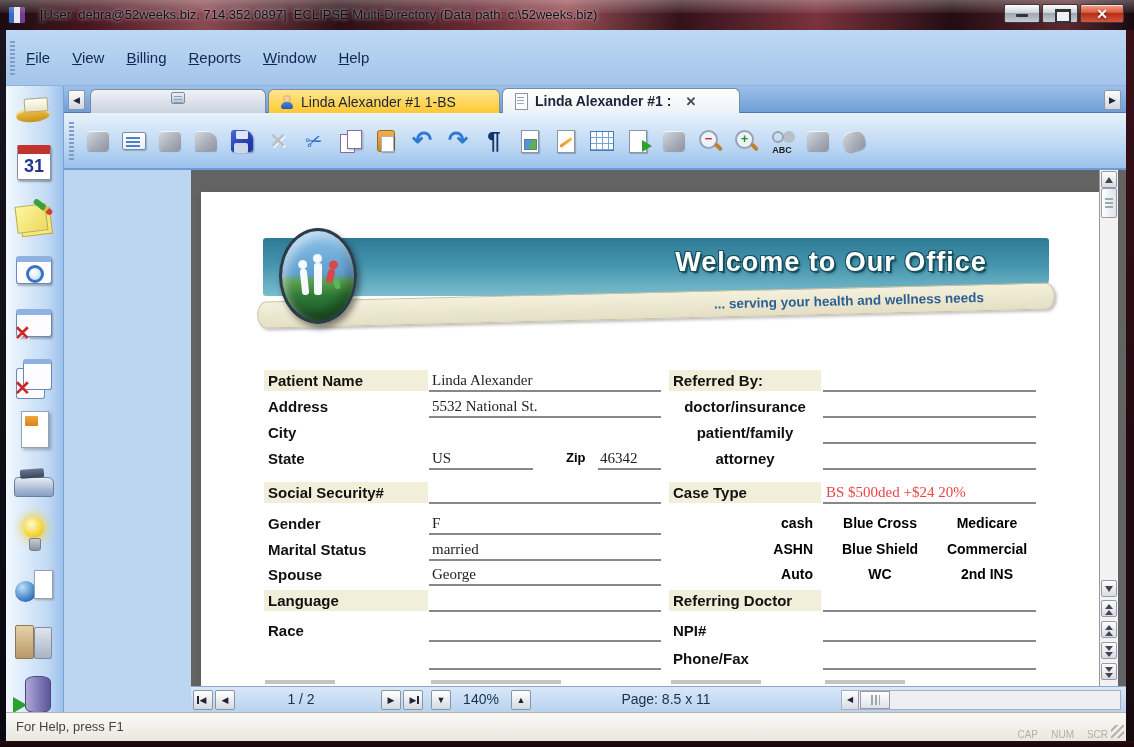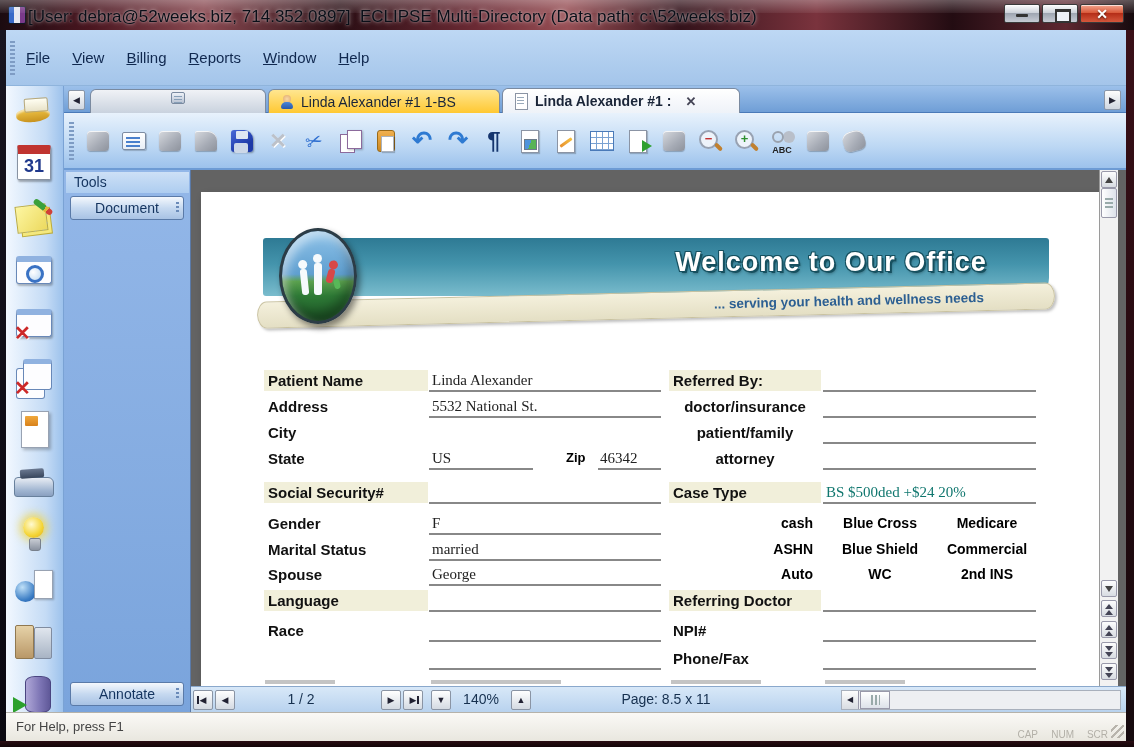--- a/index.html
+++ b/index.html
@@ -5,21 +5,21 @@
   html,body{margin:0;padding:0;background:#333;}
   *{box-sizing:border-box;}
   #window{position:relative;width:1134px;height:747px;background:#0c0c12;font-family:"Liberation Sans",sans-serif;overflow:hidden;}
 
   
   .titlebar{position:absolute;left:0;top:0;width:1134px;height:30px;
     background:linear-gradient(90deg,#1b0b10 0%,#4a1620 8%,#8a4a52 18%,#2a0e14 30%,#6b2a34 42%,#974f55 50%,#33121a 60%,#7a333d 72%,#230c12 84%,#5d2730 94%,#160a0e 100%);}
   .titlebar::after{content:"";position:absolute;left:0;right:0;top:0;height:13px;background:linear-gradient(rgba(255,255,255,.30),rgba(255,255,255,.06));pointer-events:none;}
   .appicon{position:absolute;left:8px;top:6px;width:18px;height:18px;border:1px solid #101826;border-radius:2px;
     background:linear-gradient(90deg,#3a6ac8 33%,#e8e8f0 33% 66%,#7a3a8a 66%),linear-gradient(#88a,#446);}
-  .wtitle{position:absolute;left:20px;top:7px;font-size:17px;color:#0a0f18;white-space:pre;z-index:2;
+  .wtitle{position:absolute;left:32px;top:7px;font-size:13px;color:#0a0f18;white-space:pre;z-index:2;
     text-shadow:0 0 5px rgba(255,255,255,.6),0 0 2px rgba(255,255,255,.45);padding-left:8px;}
   .winbtns{position:absolute;right:10px;top:4px;z-index:3;display:flex;gap:2px;}
   .wbtn{width:36px;height:19px;border:1px solid #3a3a3a;border-radius:2px;position:relative;box-shadow:inset 0 1px 0 rgba(255,255,255,.65);}
   .wb-min,.wb-max{background:linear-gradient(#fdfdfd,#cdd2da 45%,#9fa6b2 50%,#c6cbd4);}
   .wb-close{width:44px;background:linear-gradient(#f2a48e,#d95b3c 45%,#b52e18 50%,#d4573c);}
   .wb-min::before{content:"";position:absolute;left:11px;right:11px;bottom:5px;height:3px;background:#333;border-radius:1px;}
   .wb-max::before{content:"";position:absolute;left:12px;top:4px;width:12px;height:9px;border:2px solid #333;border-top-width:3px;background:#eef2f8;}
   .wb-close::before{content:"✕";position:absolute;inset:0;color:#fff;font-weight:bold;font-size:14px;line-height:18px;text-align:center;text-shadow:0 1px 2px rgba(0,0,0,.6);}
   .frame-l{position:absolute;left:0;top:30px;width:6px;height:711px;background:linear-gradient(180deg,#181520,#0a0810);}
   .frame-r{position:absolute;right:0;top:30px;width:8px;height:711px;background:linear-gradient(180deg,#3a1018,#22090f 60%,#160a0e);}
@@ -147,21 +147,21 @@
   .r0{top:178px}.r1{top:204px}.r2{top:230px}.r3{top:256px}.r4{top:290px}.r5{top:321px}.r6{top:347px}.r7{top:372px}.r8{top:398px}.r9{top:428px}.r10{top:456px}
   .fl{position:absolute;left:63px;width:164px;font-weight:bold;font-size:15px;color:#111;padding:2px 4px;}
   .hl{background:#f1efda;}
   .fv{position:absolute;left:228px;width:232px;height:22px;border-bottom:2px solid #888;font-family:"Liberation Serif","DejaVu Serif",serif;font-size:15px;color:#222;padding:2px 3px;}
   .fv.short{width:104px;}
   .zl{position:absolute;left:365px;width:32px;font-weight:bold;font-size:13px;padding-top:2px;}
   .zv{position:absolute;left:397px;width:63px;height:22px;border-bottom:2px solid #888;font-family:"Liberation Serif","DejaVu Serif",serif;font-size:15px;color:#222;padding:2px 2px;}
   .rl{position:absolute;left:468px;width:152px;font-weight:bold;font-size:15px;color:#111;padding:2px 4px;}
   .rl.opt{text-align:center;}
   .ru{position:absolute;left:622px;width:213px;height:22px;border-bottom:2px solid #888;}
-  .rv{position:absolute;left:622px;width:213px;height:22px;border-bottom:2px solid #888;font-family:"Liberation Serif","DejaVu Serif",serif;font-size:15px;color:#0f766e;padding:2px 3px;}
+  .rv{position:absolute;left:622px;width:213px;height:22px;border-bottom:2px solid #888;font-family:"Liberation Serif","DejaVu Serif",serif;font-size:15px;color:#ef4444;padding:2px 3px;}
   .cc1{position:absolute;left:468px;width:152px;text-align:right;padding:2px 8px 0 0;font-weight:bold;font-size:14px;}
   .cc2{position:absolute;left:626px;width:106px;text-align:center;padding-top:2px;font-weight:bold;font-size:14px;}
   .cc3{position:absolute;left:734px;width:104px;text-align:center;padding-top:2px;font-weight:bold;font-size:14px;}
   .smudge{position:absolute;top:488px;height:4px;background:#c4c4c4;}
 
   
   .vs{position:absolute;left:908px;top:0;width:19px;height:516px;background:#f2f2f2;border-left:1px solid #9a9a9a;}
   .vbtn{position:absolute;left:1px;width:16px;height:17px;background:linear-gradient(#fdfdfd,#d8dce2);border:1px solid #99a;border-radius:2px;}
   .arr-up::before{content:"";position:absolute;left:3px;top:5px;border-left:4px solid transparent;border-right:4px solid transparent;border-bottom:6px solid #444;}
   .arr-down::before{content:"";position:absolute;left:3px;top:5px;border-left:4px solid transparent;border-right:4px solid transparent;border-top:6px solid #444;}
@@ -346,25 +346,20 @@
               <span class="ti ti-plugins"></span>
             </span>
             <span class="tbtn">
               <span class="ti ti-pan"></span>
             </span>
           </span>
       </div>
 
       <div class="content">
 
-        <div class="toolspanel">
-          <div class="tp-header">Tools</div>
-          <div class="tpbtn tp-doc">Document</div>
-          <div class="tpbtn tp-ann">Annotate</div>
-        </div>
 
         <div class="docwrap">
           <div class="docarea">
 
             <div class="page">
               <div class="band"></div>
               <div class="ribbon">
                 <span class="tagline">... serving your health and wellness needs</span>
               </div>
               <div class="banner-title">Welcome to Our Office</div>

